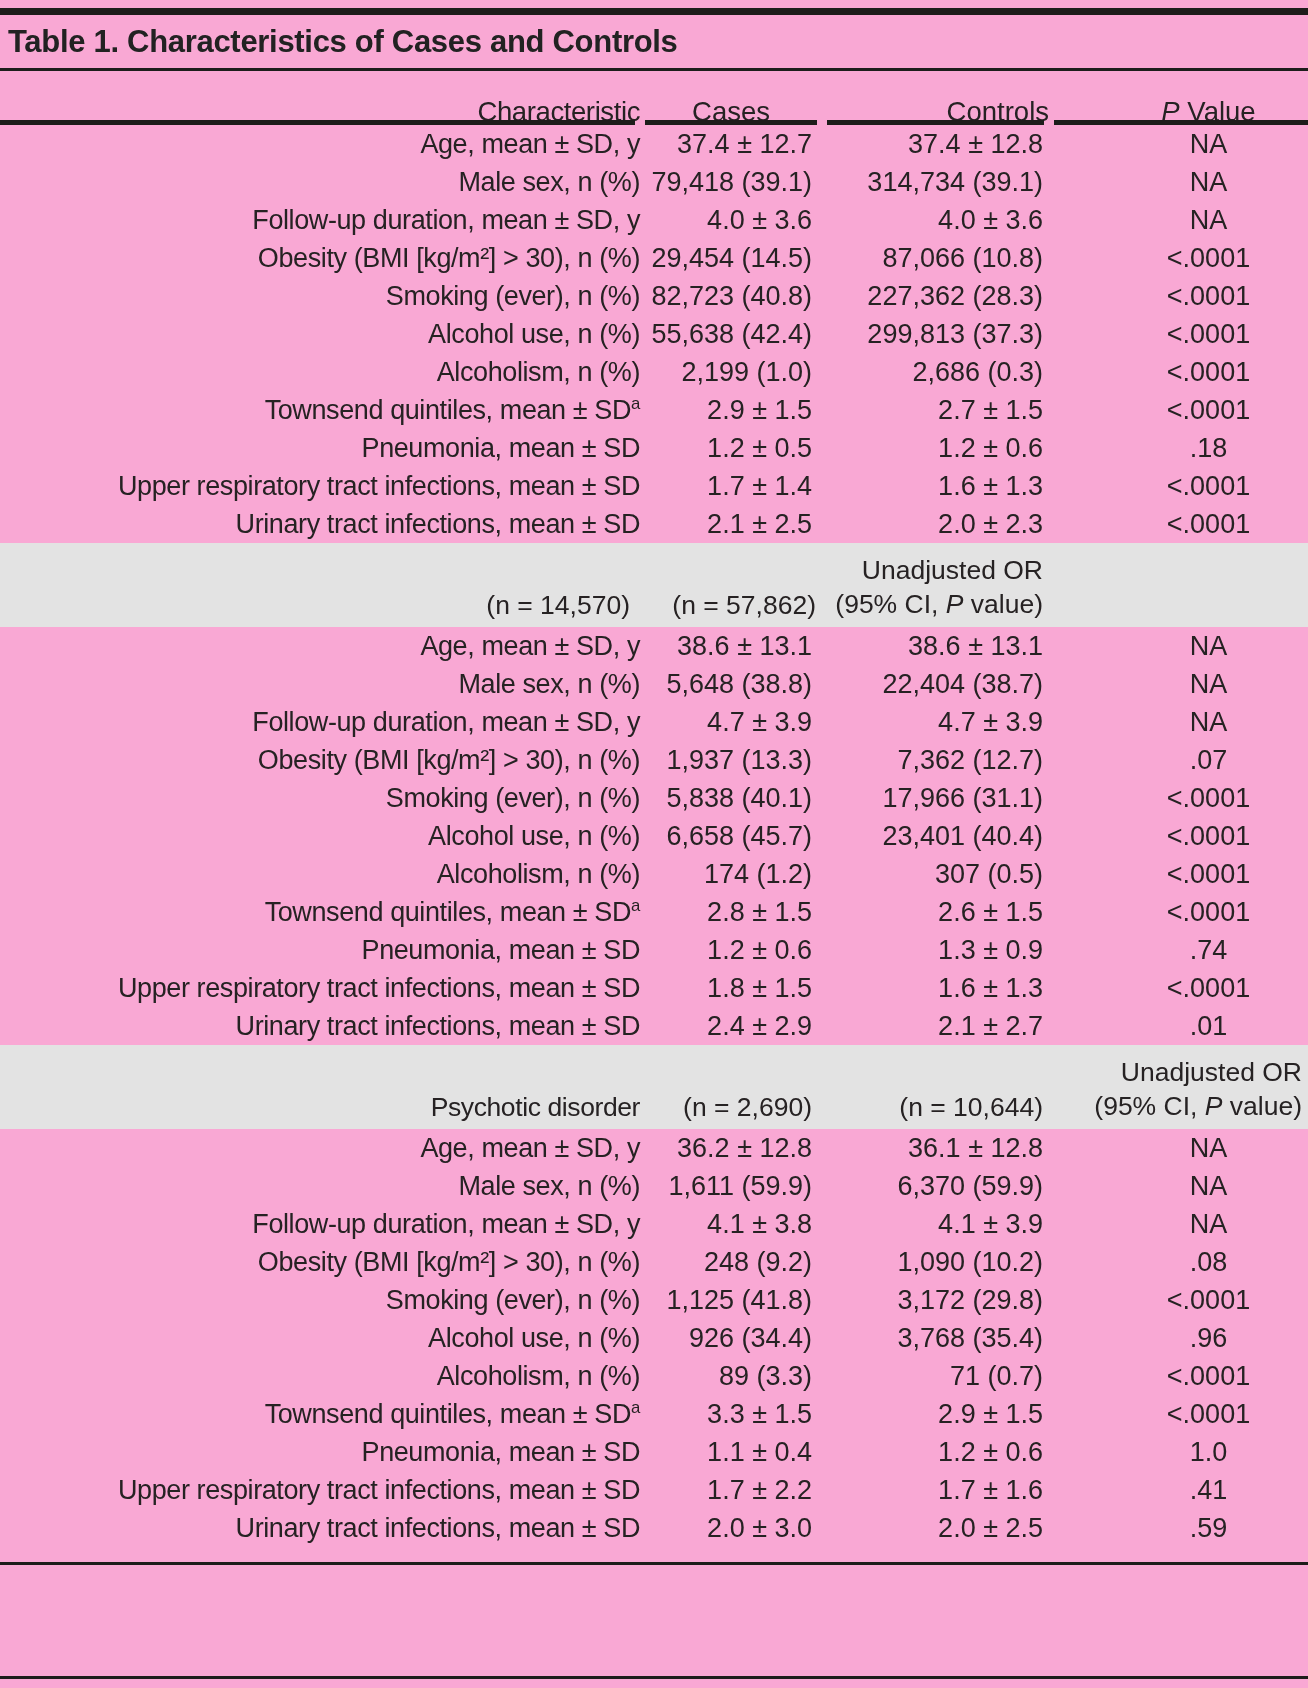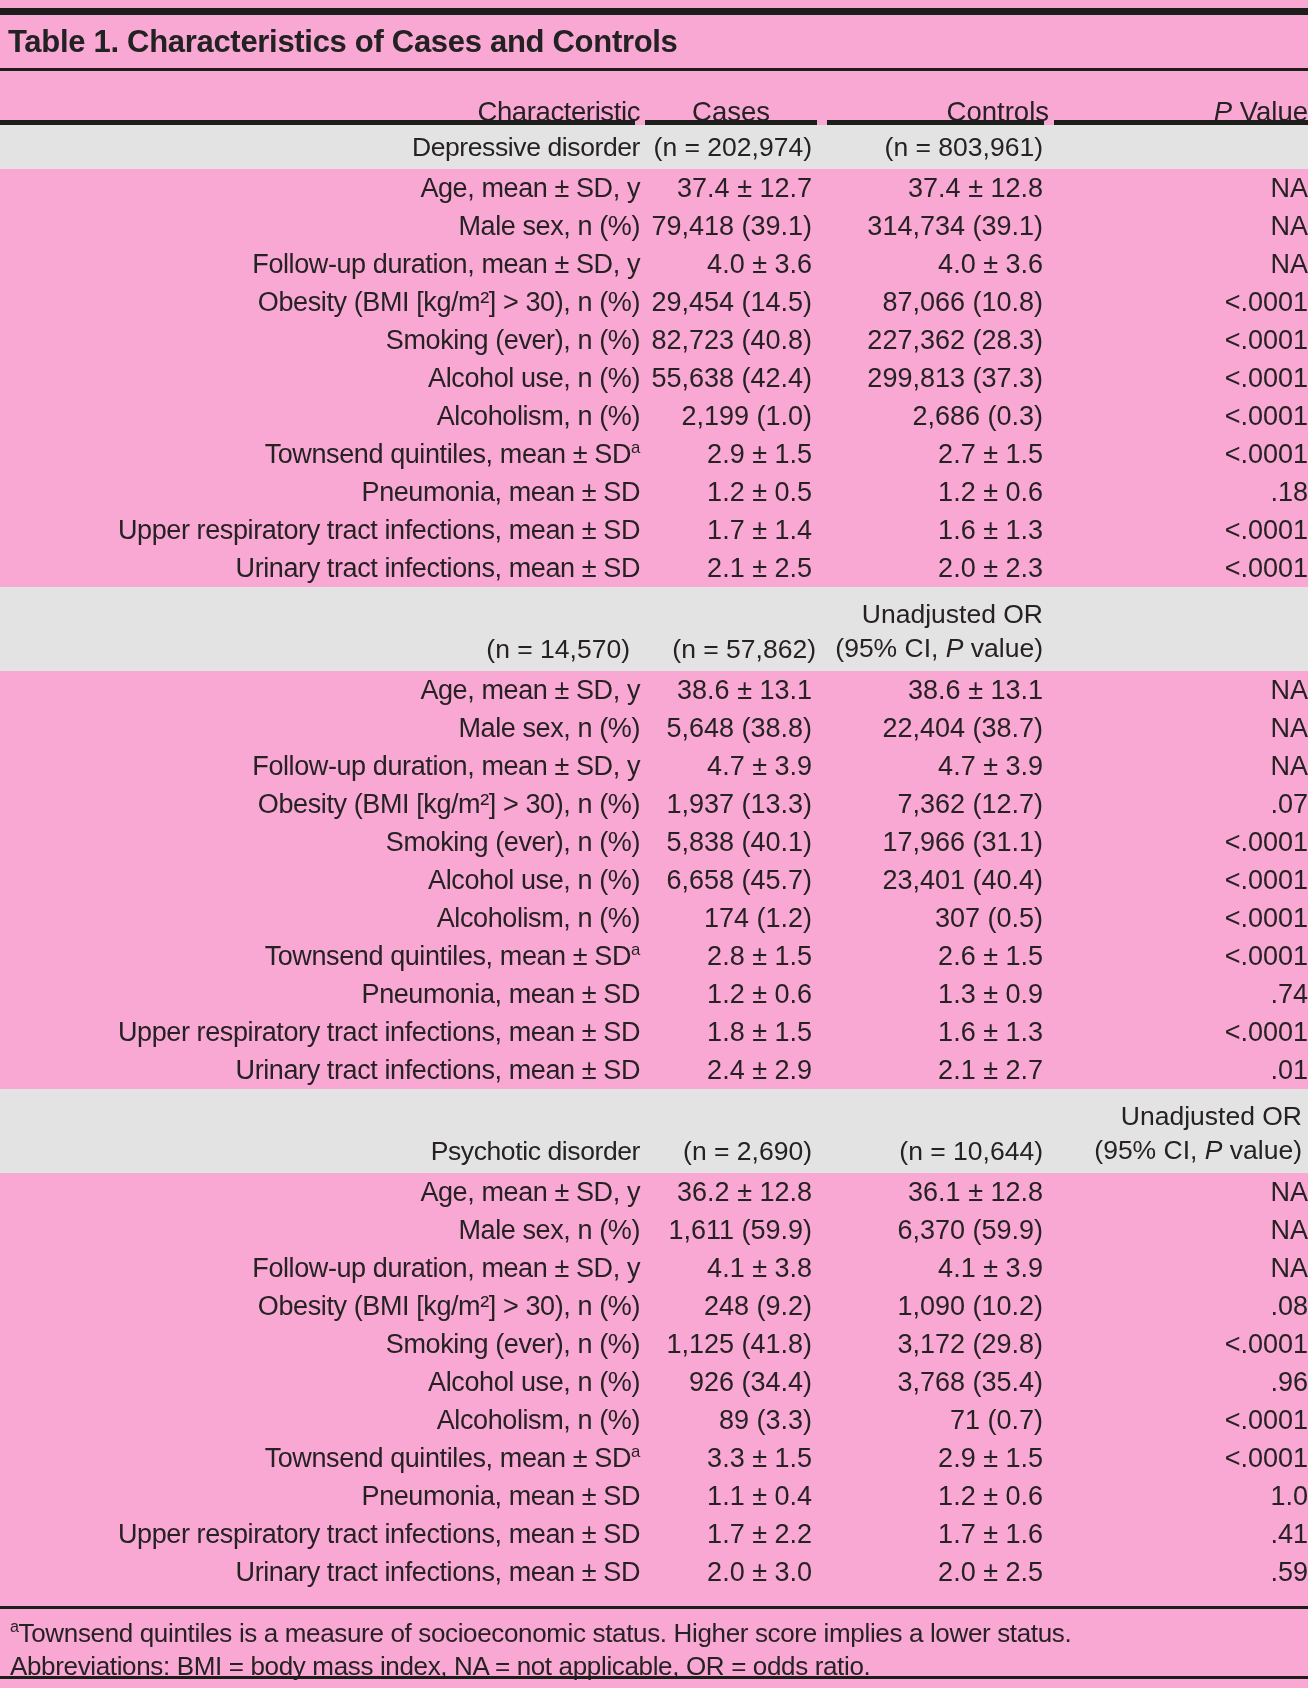--- a/index.html
+++ b/index.html
@@ -14,21 +14,21 @@
   .title{
     margin:0;padding:9px 8px 8px 8px;
     font-size:31px;font-weight:700;letter-spacing:-0.3px;color:#222;
   }
   .rule{height:3px;background:#1d1d1b;}
   .row{display:grid;grid-template-columns:640px 182px 227px 259px;align-items:center;}
   .cell{white-space:nowrap;box-sizing:border-box;}
   .c1{text-align:right;padding-left:14px;letter-spacing:-0.4px;}
   .c2{text-align:right;padding-right:10px;}
   .c3{text-align:right;padding-right:6px;}
-  .c4{text-align:right;padding-left:60px;}
+  .c4{text-align:center;padding-left:60px;}
   .header-row{height:44px;font-size:27.5px;align-items:end;padding-bottom:5px;}
   .header-row .c2{text-align:center;padding-right:0;margin-top:25px;}
   .header-row .c3{padding-right:0;padding-left:36px;}
   .thick-rule{display:flex;gap:10px;height:5px;}
   .thick-rule .seg{background:#1d1d1b;height:5px;}
   .seg1{width:635px;}.seg2{width:172px;}.seg3{width:217px;}.seg4{flex:1;}
   .band{background:#e3e3e3;height:44px;font-size:26.5px;}
   .band-tall{height:78px;align-items:end;padding-bottom:6px;}
   .sec-name{letter-spacing:-0.4px;}
   .or-head{text-align:right;padding-right:6px;padding-left:0;line-height:34px;}
@@ -58,26 +58,20 @@
   </div>
 
   <div class="thick-rule">
     <span class="seg seg1"></span>
     <span class="seg seg2"></span>
     <span class="seg seg3"></span>
     <span class="seg seg4"></span>
   </div>
 
   <div id="sections">
-      <div class="row band">
-        <div class="cell c1 sec-name">Depressive disorder</div>
-        <div class="cell c2">(n = 202,974)</div>
-        <div class="cell c3">(n = 803,961)</div>
-        <div class="cell c4 or-head"></div>
-      </div>
       <div class="row data-row">
         <div class="cell c1">Age, mean ± SD, y</div>
         <div class="cell c2">37.4 ± 12.7</div>
         <div class="cell c3">37.4 ± 12.8</div>
         <div class="cell c4">NA</div>
       </div>
       <div class="row data-row">
         <div class="cell c1">Male sex, n (%)</div>
         <div class="cell c2">79,418 (39.1)</div>
         <div class="cell c3">314,734 (39.1)</div>
@@ -283,20 +277,16 @@
       <div class="row data-row">
         <div class="cell c1">Urinary tract infections, mean ± SD</div>
         <div class="cell c2">2.0 ± 3.0</div>
         <div class="cell c3">2.0 ± 2.5</div>
         <div class="cell c4">.59</div>
       </div>
     </div>
 
   <div class="rule foot-rule"></div>
 
-  <div class="footnotes" id="footnotes">
-      <div class="footnote"><sup>a</sup>Townsend quintiles is a measure of socioeconomic status. Higher score implies a lower status.</div>
-      <div class="footnote">Abbreviations: BMI = body mass index, NA = not applicable, OR = odds ratio.</div>
-    </div>
 
   <div class="rule bottom-rule"></div>
 
 </div>
 
 </body></html>

